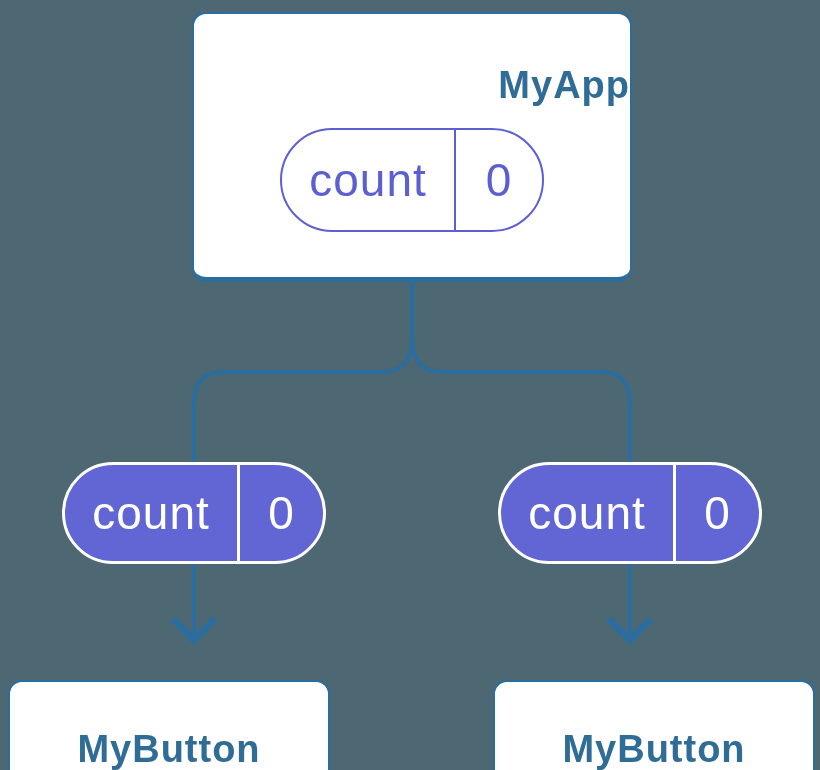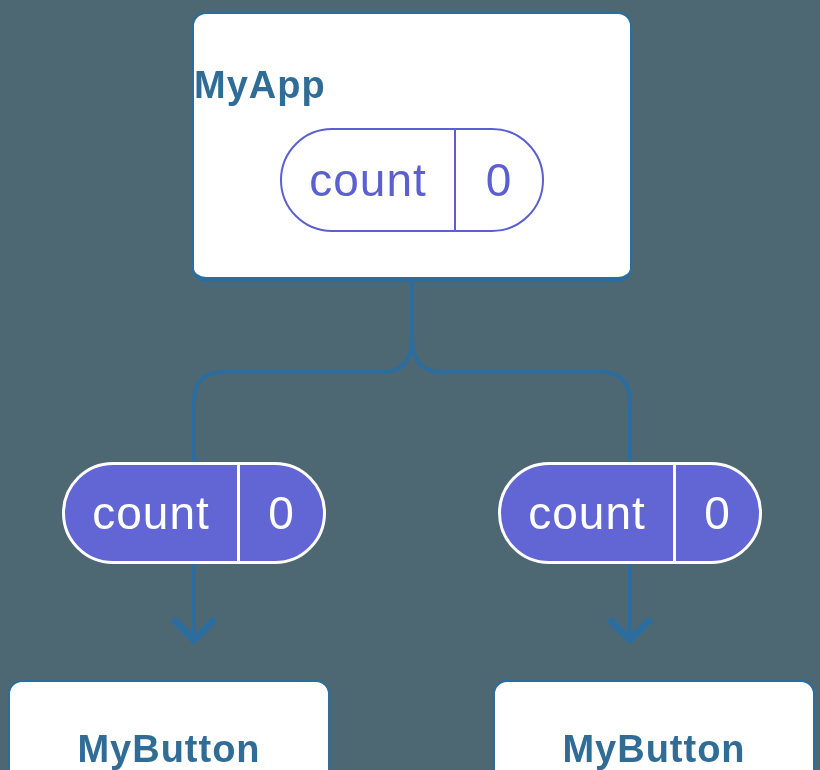--- a/index.html
+++ b/index.html
@@ -37,21 +37,21 @@
     border-radius: 14px;
     z-index: 2;
   }
   .node-root {
     left: 192px; top: 12px;
     width: 440px; height: 270px;
   }
   .node-title {
     position: absolute;
     left: 0; right: 0;
-    text-align: left;
+    text-align: right;
     font-size: 38px;
     font-weight: bold;
     letter-spacing: 1px;
     color: var(--node-text);
   }
   .node-root .node-title { top: 50px; }
 
   .node-leaf {
     width: 322px; height: 142px;
     top: 680px;

